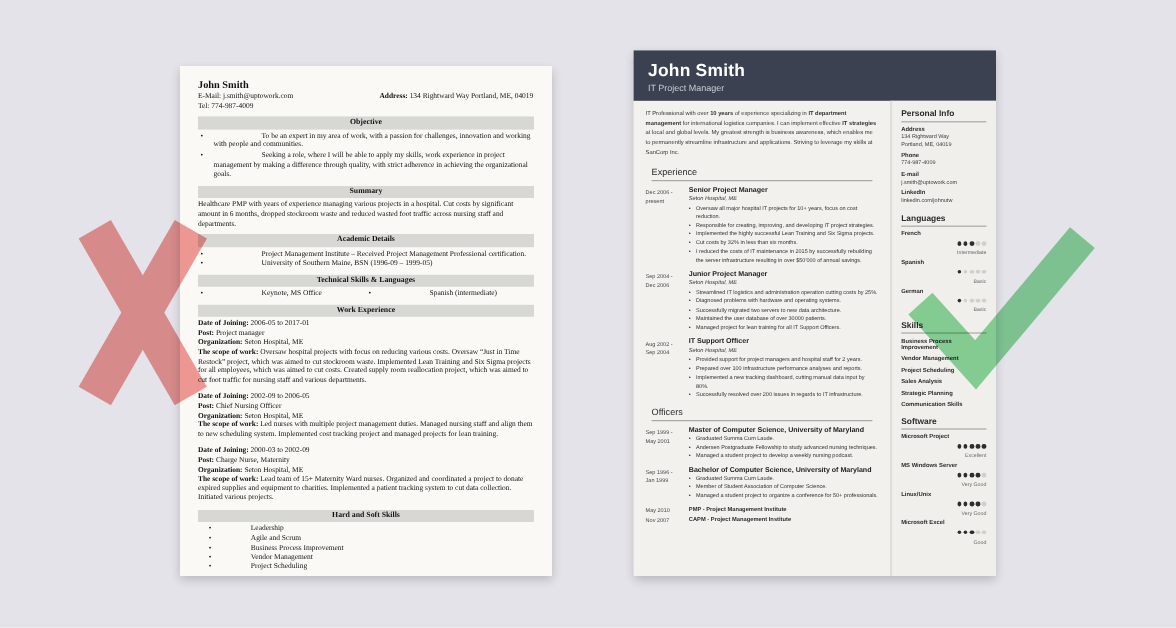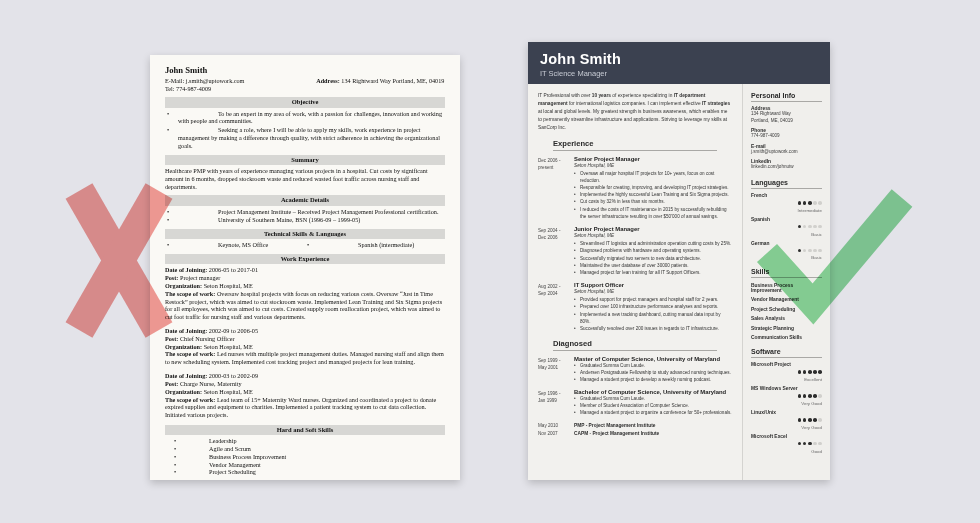--- a/index.html
+++ b/index.html
@@ -44,22 +44,22 @@
     background:#3b4150;color:#fff;padding:9px 12px 8px;box-sizing:border-box;height:42px;
   }
   .rr-name{font-size:14.5px;font-weight:bold;letter-spacing:.2px;}
   .rr-title{font-size:7.5px;color:#c7cbd4;margin-top:2px;}
   .rr-body{display:flex;height:396px;box-sizing:border-box;}
   .rr-main{flex:1;padding:8px 10px;box-sizing:border-box;}
   .rr-side{width:88px;flex:none;border-left:1px solid #d4d3d0;padding:8px 8px;box-sizing:border-box;background:#f0efec;}
   .rr-summary{font-size:4.8px;line-height:1.65;color:#333;}
   .rr-summary .b{font-weight:bold;}
   .rr-sec-title{
-    font-weight:bold;font-size:7.6px;color:#2a2a2a;border-bottom:1px solid #a9a8a5;
-    padding-bottom:2px;margin:7px 15px 5px;
+    font-weight:normal;font-size:7.6px;color:#2a2a2a;border-bottom:1px solid #a9a8a5;
+    padding-bottom:2px;margin:7px 5px 5px;
   }
   .rr-job{display:flex;margin-bottom:6px;}
   .rr-dates{width:36px;flex:none;font-size:4.6px;color:#474747;line-height:1.55;padding-top:1px;}
   .rr-jobbody{flex:1;}
   .rr-jobtitle{font-weight:bold;font-size:5.9px;color:#222;}
   .rr-company{font-style:italic;font-size:4.7px;color:#3a3a3a;margin:1.5px 0 2px;}
   .rr-bullet{position:relative;padding-left:6px;font-size:4.6px;line-height:1.55;color:#333;}
   .rr-bullet::before{content:"•";position:absolute;left:0;top:0;}
   .rr-cert{display:flex;margin-bottom:3px;}
   .rr-cert .cd{width:36px;flex:none;font-size:4.6px;color:#474747;}
@@ -135,21 +135,21 @@
   <div class="lr-skill">Leadership</div>
   <div class="lr-skill">Agile and Scrum</div>
   <div class="lr-skill">Business Process Improvement</div>
   <div class="lr-skill">Vendor Management</div>
   <div class="lr-skill">Project Scheduling</div>
 </div>
 
 <div class="right-page">
   <div class="rr-header">
     <div class="rr-name">John Smith</div>
-    <div class="rr-title">IT Science Manager</div>
+    <div class="rr-title">IT Project Manager</div>
   </div>
   <div class="rr-body">
     <div class="rr-main">
       <div class="rr-summary"><span>IT Professional with over </span><span class="b">10 years</span><span> of experience specializing in </span><span class="b">IT department management</span><span> for international logistics companies. I can implement effective </span><span class="b">IT strategies</span><span> at local and global levels. My greatest strength is business awareness, which enables me to permanently streamline infrastructure and applications. Striving to leverage my skills at SanCorp Inc.</span></div>
 
       <div class="rr-sec-title">Experience</div>
 
       <div class="rr-job">
         <div class="rr-dates">
             <div>Dec 2006 -</div>
@@ -190,21 +190,21 @@
         <div class="rr-jobbody">
           <div class="rr-jobtitle">IT Support Officer</div>
           <div class="rr-company">Seton Hospital, ME</div>
           <div class="rr-bullet">Provided support for project managers and hospital staff for 2 years.</div>
           <div class="rr-bullet">Prepared over 100 infrastructure performance analyses and reports.</div>
           <div class="rr-bullet">Implemented a new tracking dashboard, cutting manual data input by 80%.</div>
           <div class="rr-bullet">Successfully resolved over 200 issues in regards to IT infrastructure.</div>
         </div>
       </div>
 
-      <div class="rr-sec-title">Diagnosed</div>
+      <div class="rr-sec-title">Officers</div>
 
       <div class="rr-job">
         <div class="rr-dates">
             <div>Sep 1999 -</div>
             <div>May 2001</div>
           </div>
         <div class="rr-jobbody">
           <div class="rr-jobtitle">Master of Computer Science, University of Maryland</div>
           <div class="rr-bullet">Graduated Summa Cum Laude.</div>
           <div class="rr-bullet">Andersen Postgraduate Fellowship to study advanced nursing techniques.</div>

